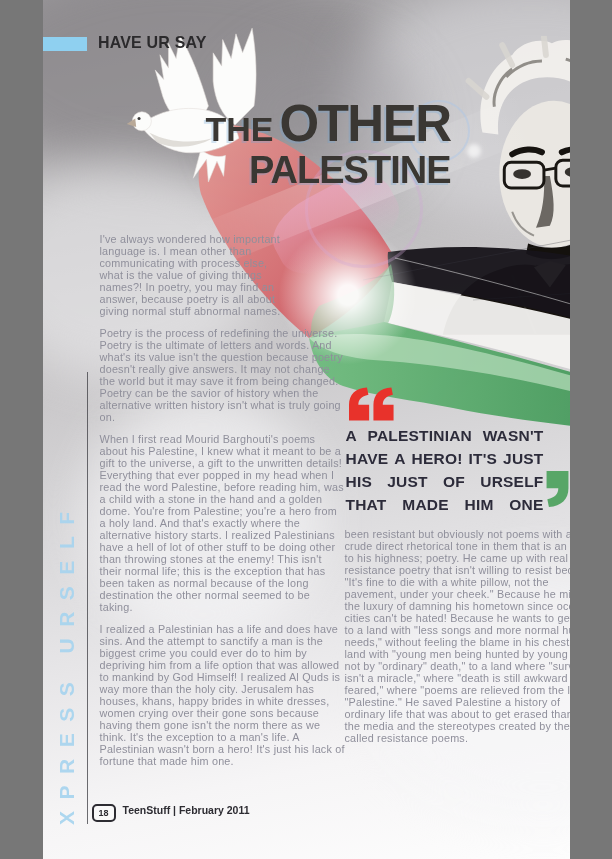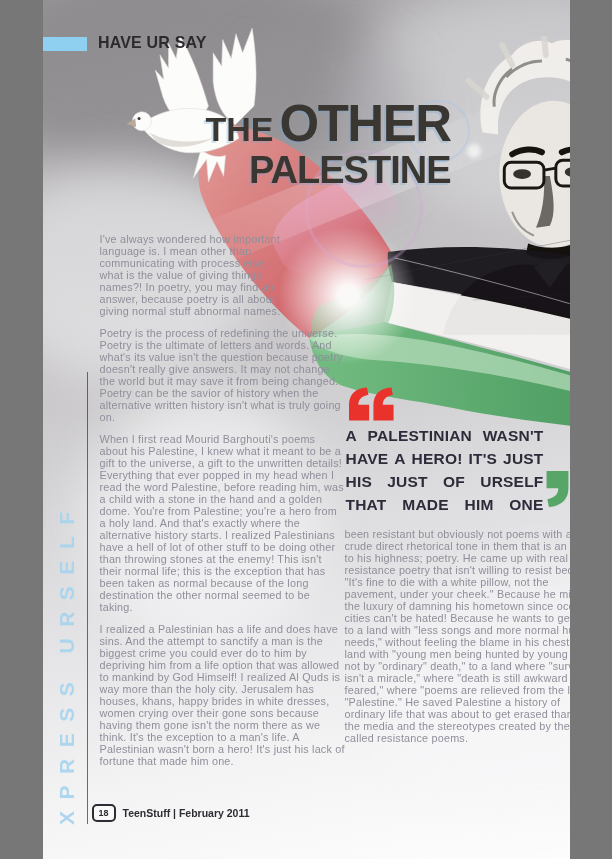--- a/index.html
+++ b/index.html
@@ -56,21 +56,21 @@
   .flag-spacer{float:right;width:52px;height:92px;}
 
   .quote-open{position:absolute;left:306px;top:386px;width:46px;height:36px;}
   .quote-close{position:absolute;left:502px;top:468px;width:50px;height:42px;}
   .qmark-red{fill:var(--quote-open-red,#e8322b);}
   .qmark-green{fill:var(--quote-close-green,#58a667);}
   .quote-text{position:absolute;left:303px;top:424px;width:198px;color:#2c2b3a;
     font-size:15.5px;font-weight:700;letter-spacing:.2px;}
   .quote-line{display:flex;justify-content:space-between;height:23px;line-height:23px;white-space:nowrap;}
 
-  .footer{position:absolute;left:49px;top:804px;height:18px;display:flex;align-items:center;color:#2d2c32;}
+  .footer{position:absolute;left:49px;top:804px;height:18px;display:flex;align-items:flex-start;color:#2d2c32;}
   .page-num-box{width:20px;height:14px;border:2px solid #2d2c32;border-radius:5px;
     display:flex;align-items:center;justify-content:center;font-size:9px;font-weight:700;background:rgba(255,255,255,.4);}
   .issue-label{margin-left:7px;font-size:10.5px;font-weight:700;}
 
   .flag-red-fill{fill:url(#fgRed);}
   .flag-black-fill{fill:#17141a;}
   .flag-white-fill{fill:#f4f3f1;}
   .flag-green-fill{fill:url(#fgGreen);}
 </style>
 </head>

